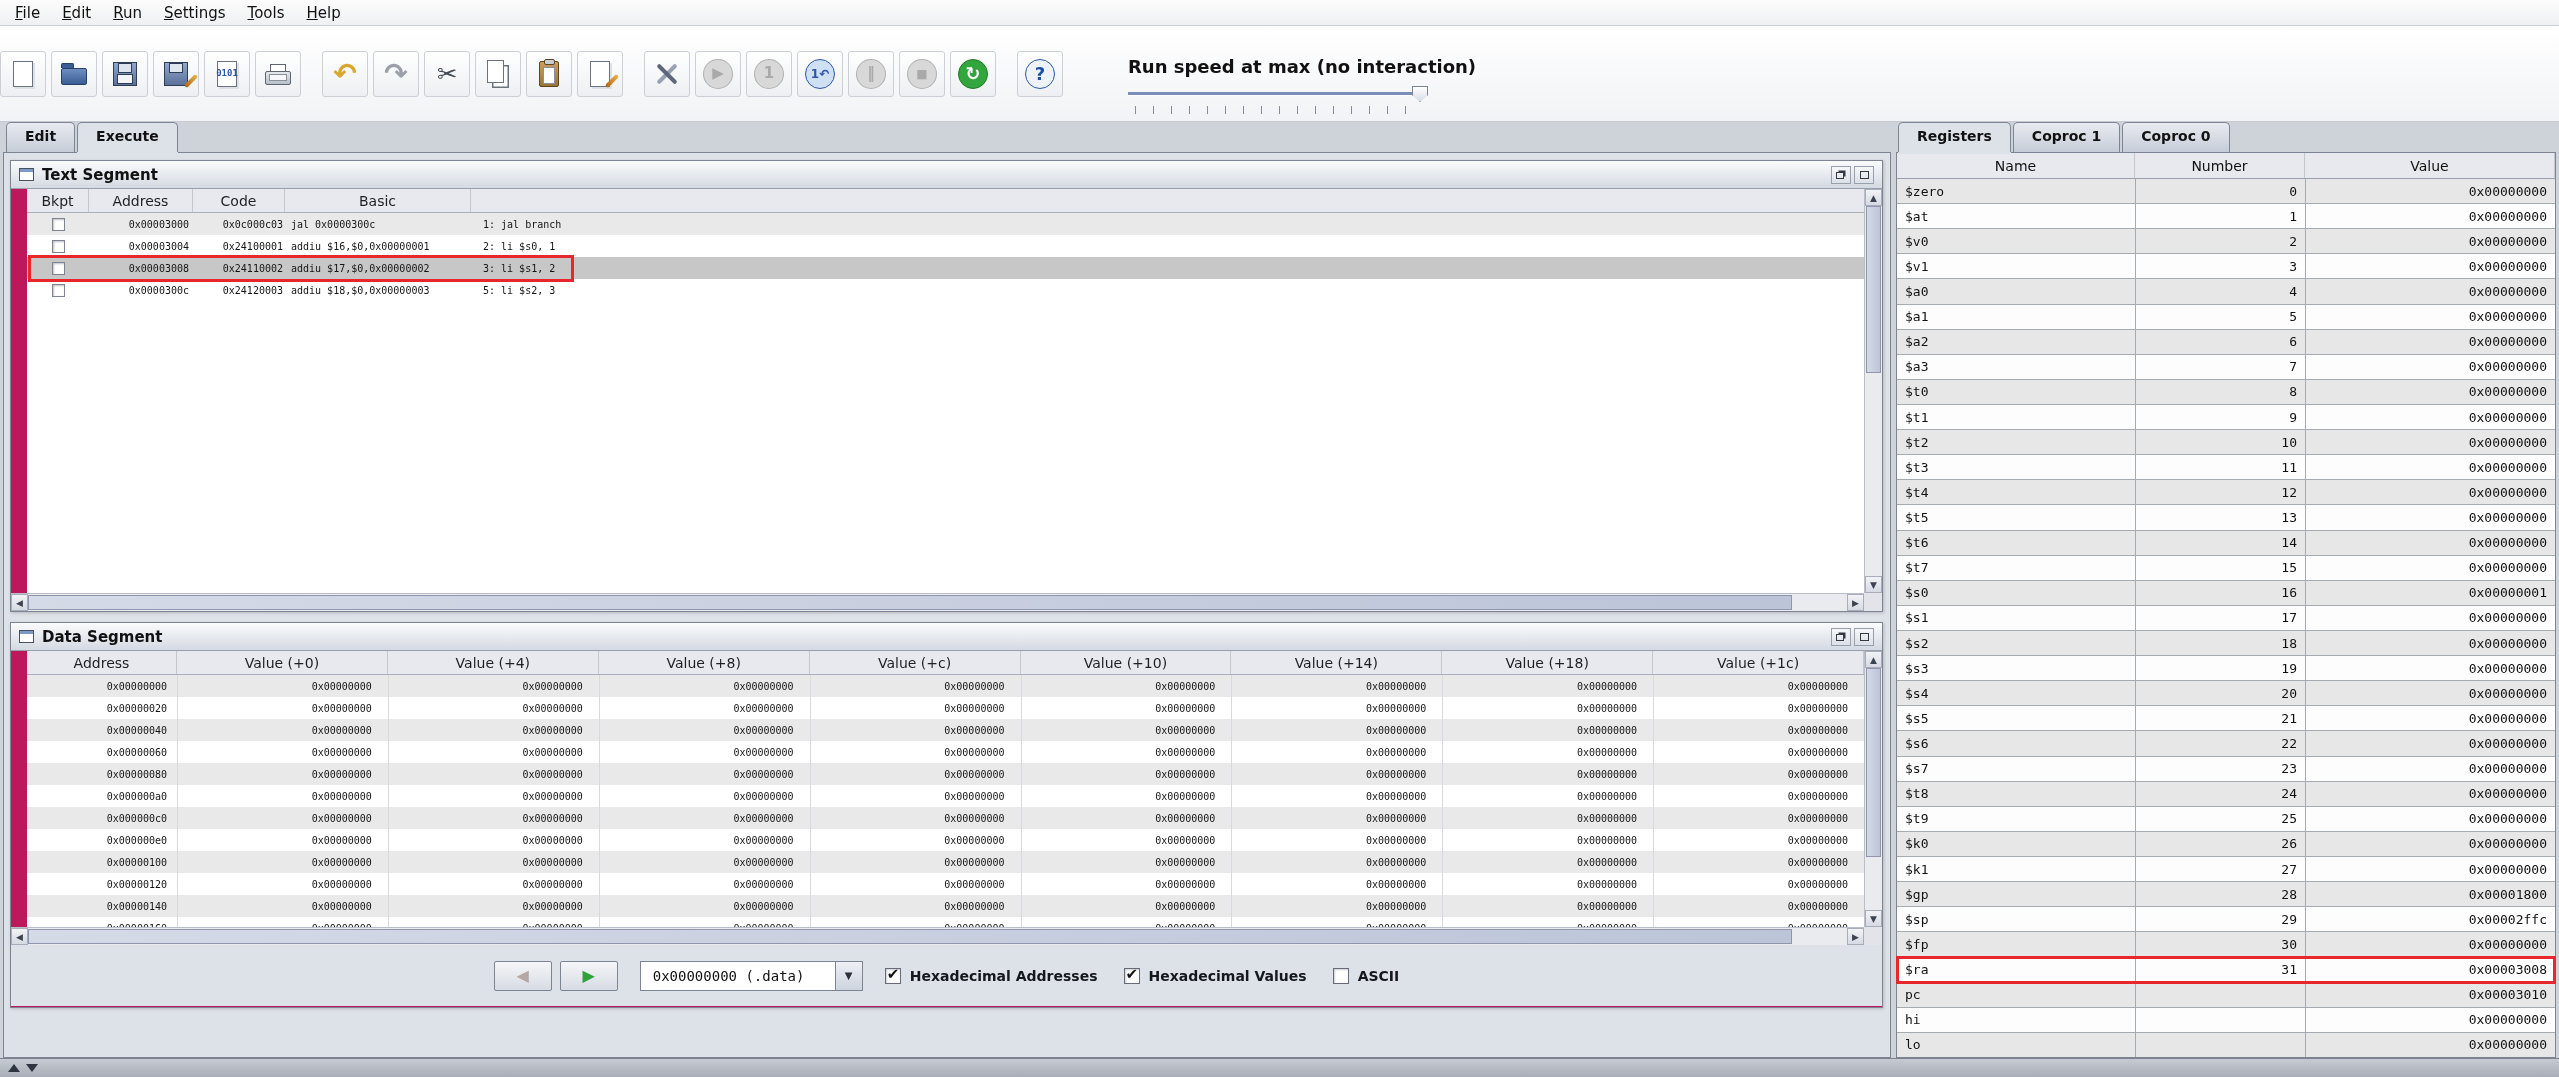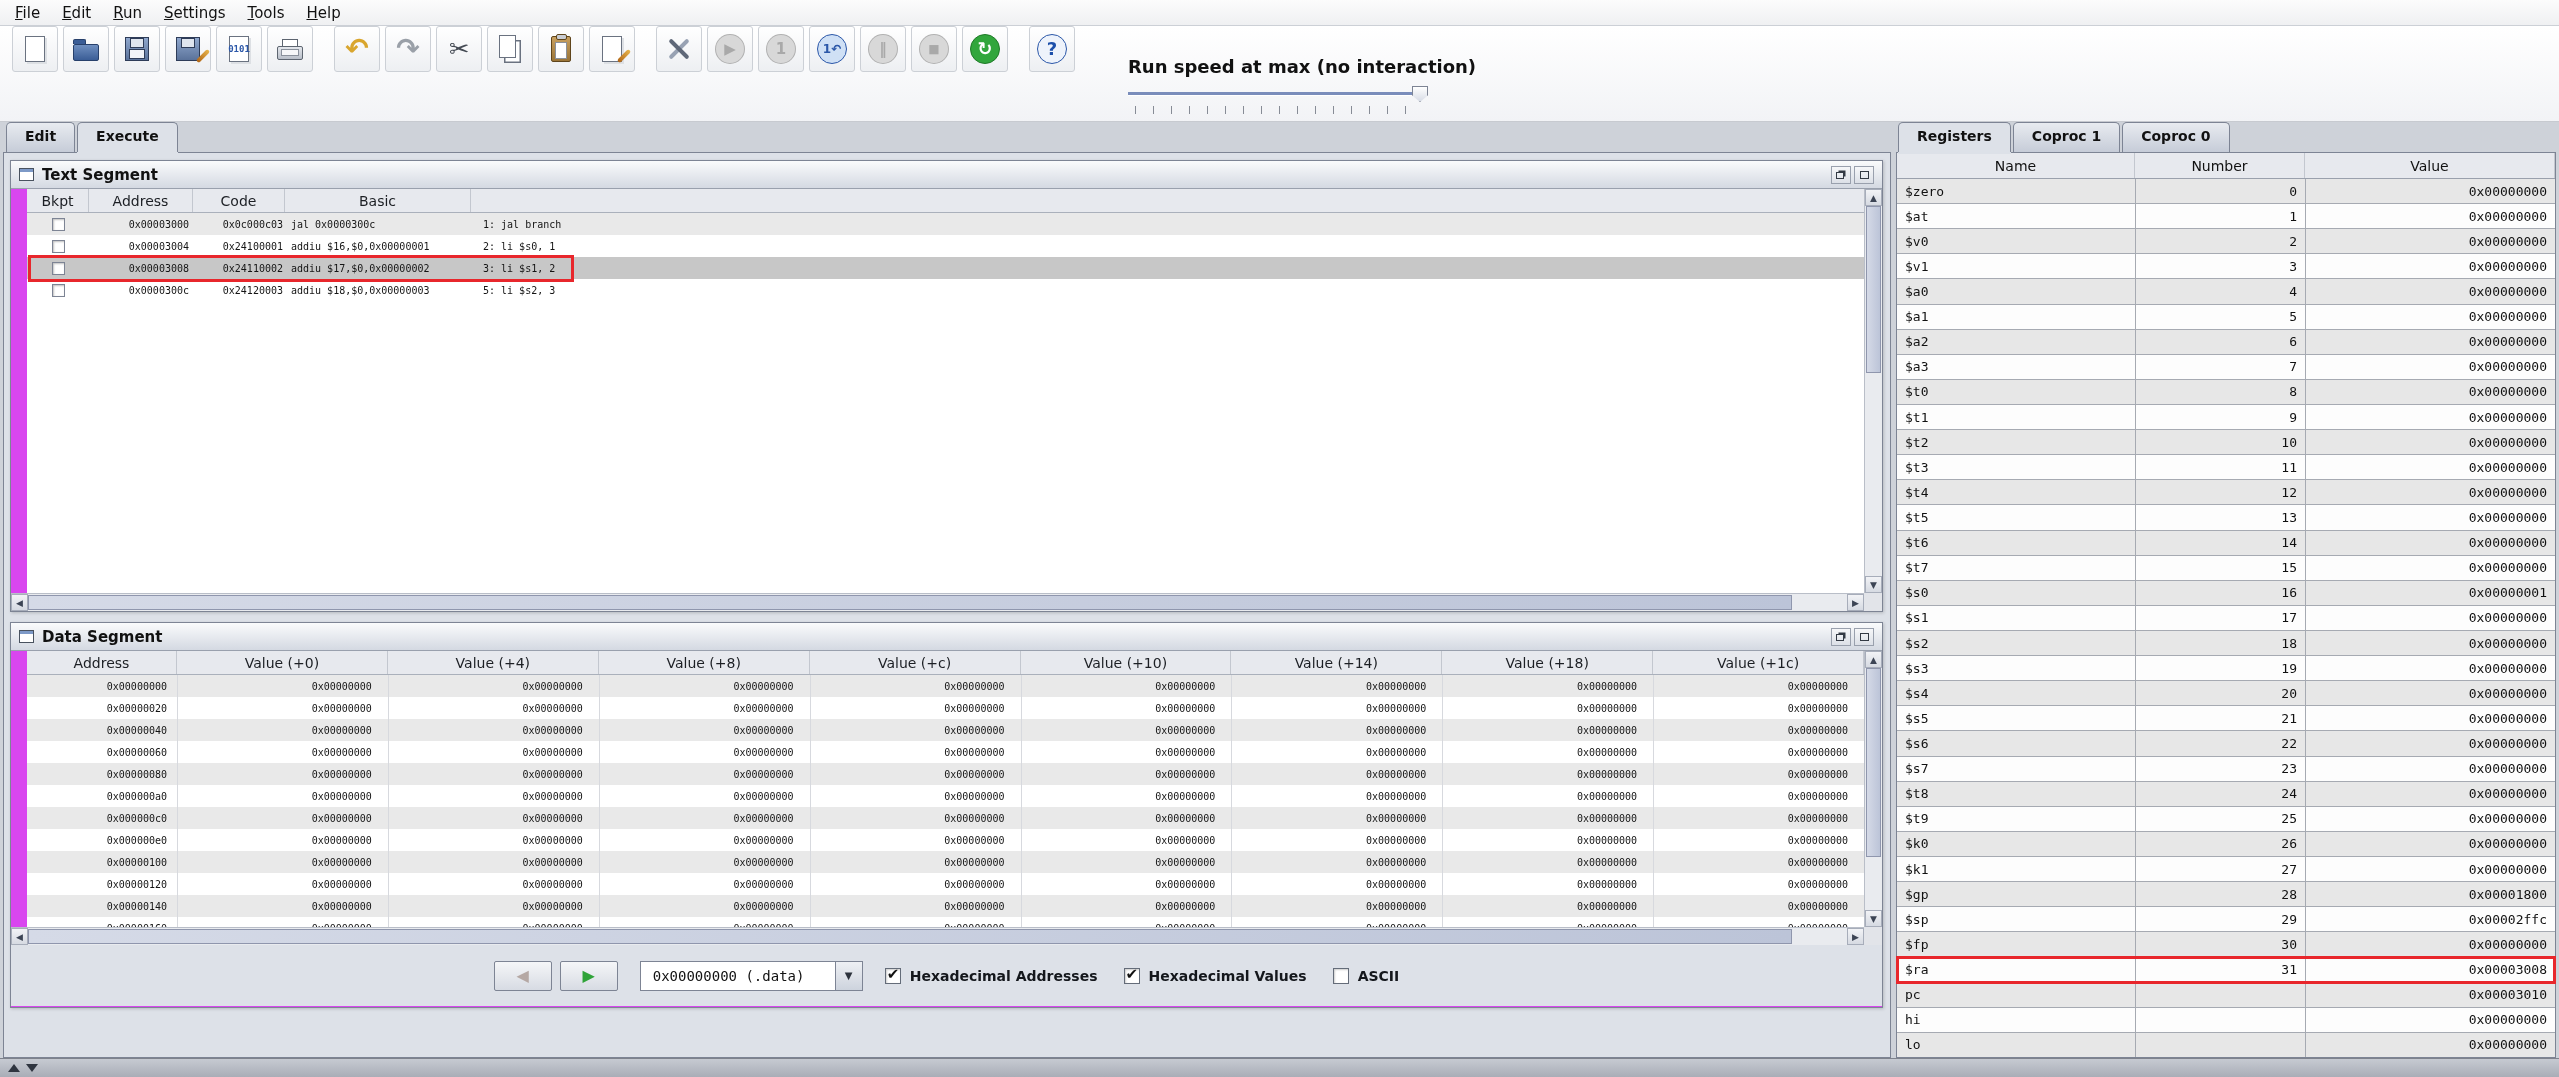--- a/index.html
+++ b/index.html
@@ -13,21 +13,21 @@
     position:absolute; left:0; top:0; width:100%; height:26px; box-sizing:border-box;
     background:linear-gradient(#fcfcfc,#eff0f2); border-bottom:1px solid #ccd0d6;
     display:flex; align-items:center; padding-left:4px; font-size:15px;
   }
   .menu-item { padding:2px 11px; }
   .menu-item u { text-decoration-thickness:1px; }
   
   .toolbar {
     position:absolute; left:0; top:26px; width:100%; height:96px; box-sizing:border-box;
     background:linear-gradient(#ffffff,#f2f3f6); border-bottom:1px solid #c7cad0;
-    display:flex; align-items:flex-start; padding-left:12px;
+    display:flex; align-items:center; 
   }
   .tb-buttons { display:flex; align-items:center; gap:5px; }
   .tb-btn {
     width:44px; height:44px; border:1px solid #ccd0d6; border-radius:3px;
     background:linear-gradient(#ffffff,#edeff2);
     display:flex; align-items:center; justify-content:center; flex:none;
   }
   .group-start { margin-left:16px; }
   .ic { display:flex; align-items:center; justify-content:center; line-height:1; }
   .ic-glyph { font-size:26px; font-weight:bold; }
@@ -125,21 +125,21 @@
     background:linear-gradient(#e8ebf0,#c6ccd8); border:1px solid #7d8494; border-bottom:none;
     border-radius:5px 5px 0 0;
   }
   .tab.selected { background:#dde1e8; box-shadow:0 2px 0 #dde1e8; position:relative; z-index:3; }
   
   .execute-panel {
     position:absolute; left:3px; top:152px; width:1888px; height:906px; box-sizing:border-box;
     background:#dde1e8; border:1px solid #7d8494;
   }
   .iframe {
-    position:absolute; border:1px solid #7d8494; background:#d946ef;
+    position:absolute; border:1px solid #7d8494; background:#be185d;
     box-shadow:1px 1px 3px rgba(0,0,0,.18); box-sizing:border-box;
   }
   #text-frame { left:6px; top:7px;   width:1873px; height:452px; }
   #data-frame { left:6px; top:469px; width:1873px; height:386px; }
   .iframe-title {
     height:28px; box-sizing:border-box; background:linear-gradient(#fafbfc,#d4d9e2);
     border-bottom:1px solid #99a0ad; display:flex; align-items:center; gap:8px;
     padding:0 8px; font-size:15px; font-weight:bold;
   }
   .frame-icon { width:15px; height:13px; background:#fff; border:1px solid #49525f; box-sizing:border-box; position:relative; flex:none; }

